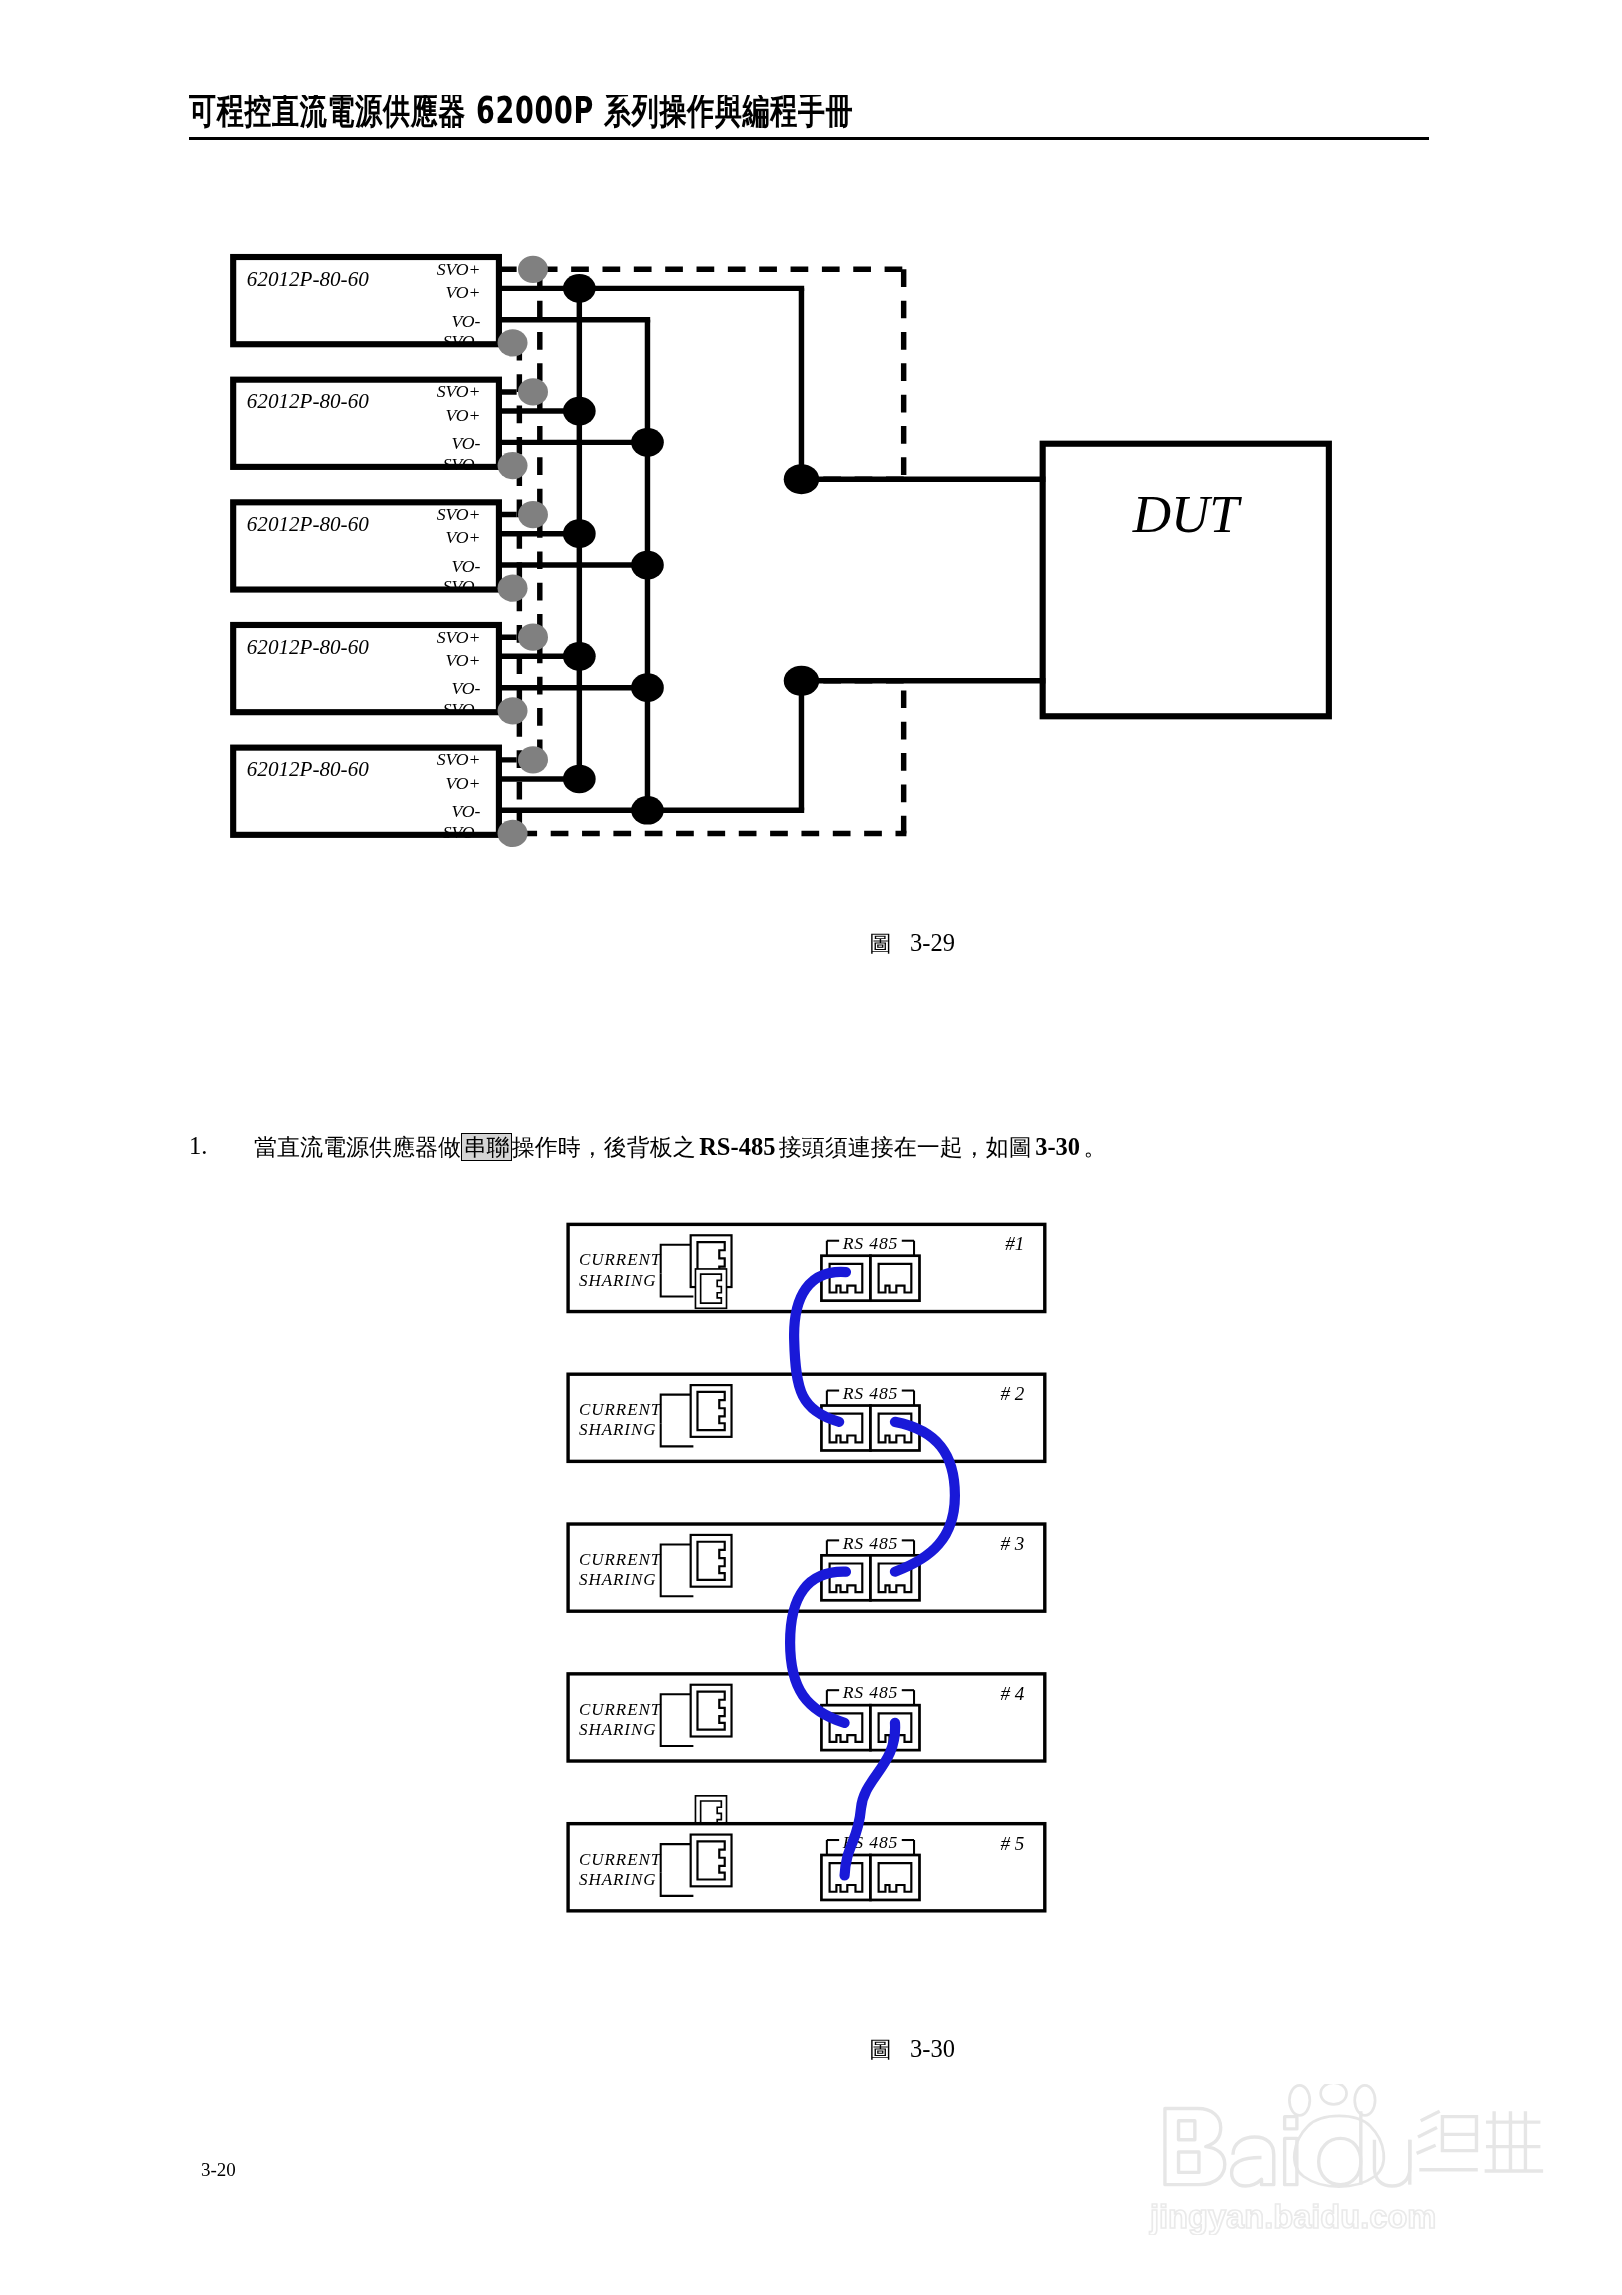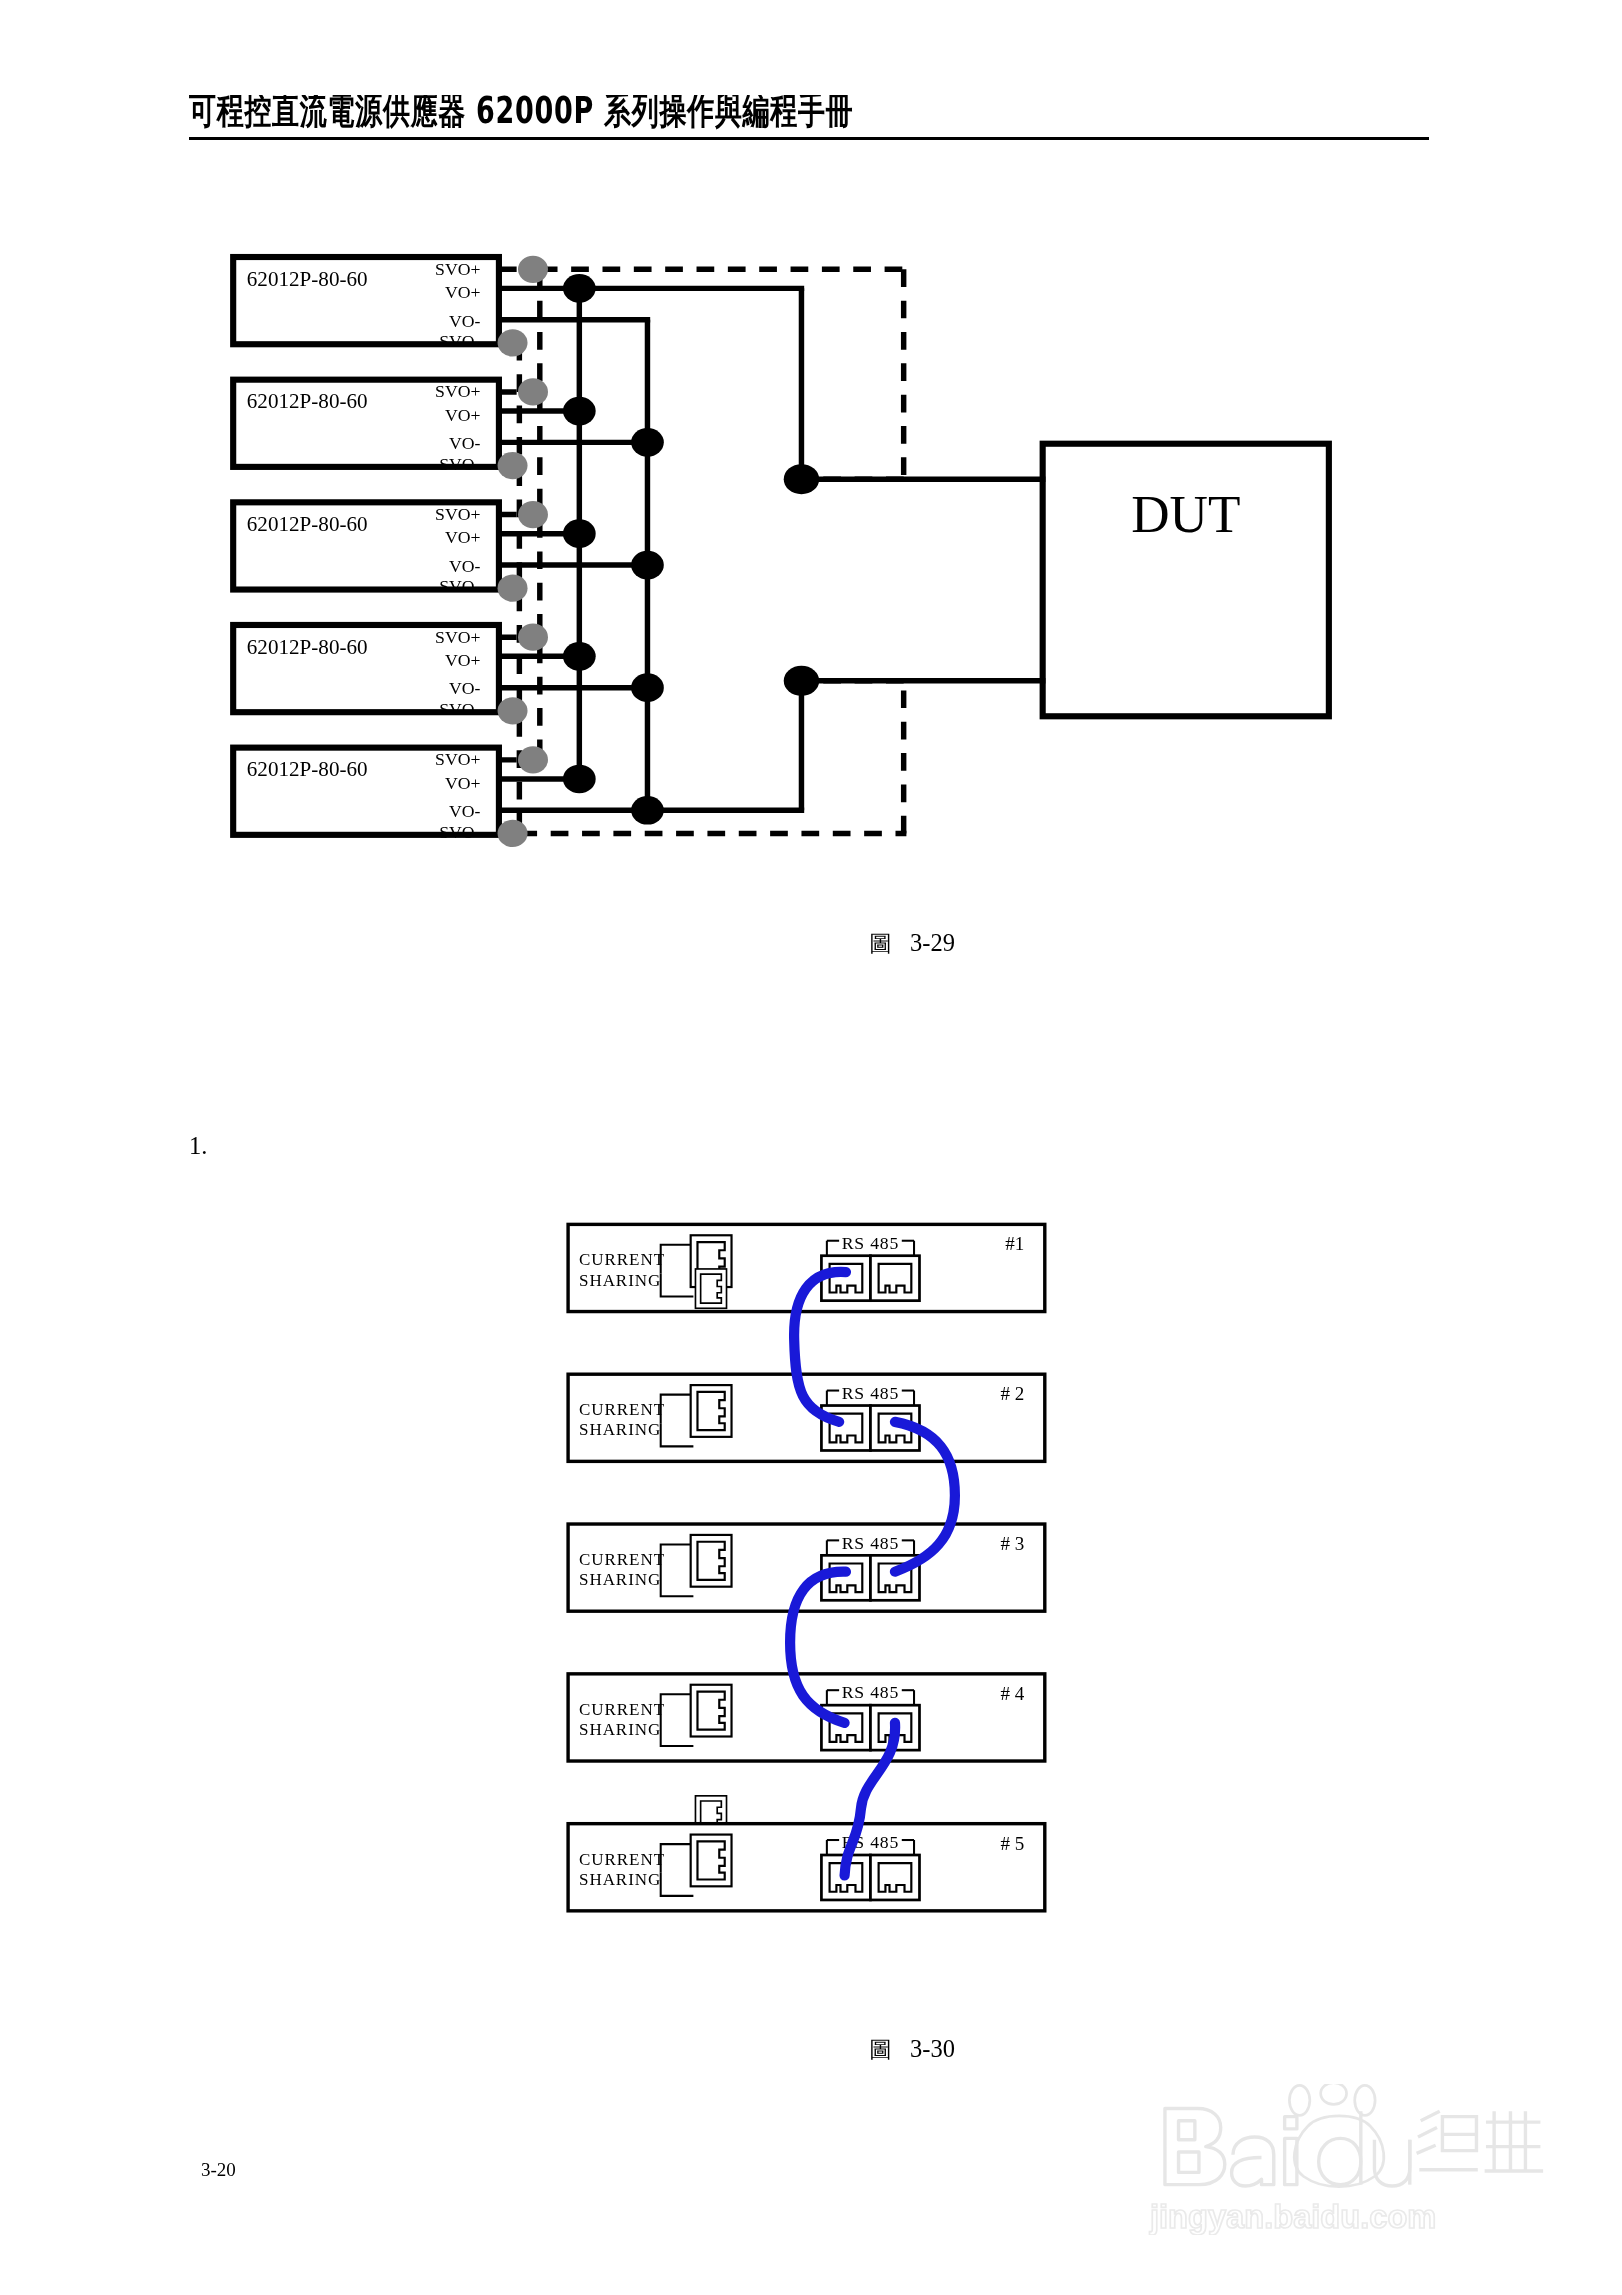--- a/index.html
+++ b/index.html
@@ -48,20 +48,21 @@
     left: 0;
     top: 42px;
     width: 1240px;
     height: 3.4px;
     background: #000000;
   }
 
   
   .diagram {
     position: absolute;
+    font-style: italic;
   }
   .diagram svg { display: block; }
 
   
   .caption {
     position: absolute;
     font-size: 24.5px;
     text-align: right;
     white-space: nowrap;
   }
@@ -297,20 +298,23 @@
 
   <div class="caption" style="left:682px; top:928px; width:273px;">
     <span class="cjk">圖</span>
     <span>&nbsp;</span>
     <span>3-29</span>
   </div>
 
 
   <div id="para-1">
     <span id="para-num">1.</span>
+    <span id="para-body">
+      <span class="cjk">當直流電源供應器做</span><span class="hl">串聯</span><span class="cjk">操作時，後背板之</span><span class="latin">RS-485</span><span class="cjk">接頭須連接在一起，如圖</span><span class="latin">3-30</span><span class="cjk">。</span>
+    </span>
   </div>
 
   <div class="diagram" style="left:564px; top:1220px;">
     <svg width="538" height="811" viewBox="0 0 790 1190" xmlns="http://www.w3.org/2000/svg">
       <defs>
         <style>
           .panel  { fill:#ffffff; stroke:#000000; stroke-width:5; }
           .jack   { fill:#ffffff; stroke:#000000; stroke-width:4; }
           .jackin { fill:#ffffff; stroke:#000000; stroke-width:3.2; }
           .csicon { fill:#ffffff; stroke:#000000; stroke-width:3.2; }

